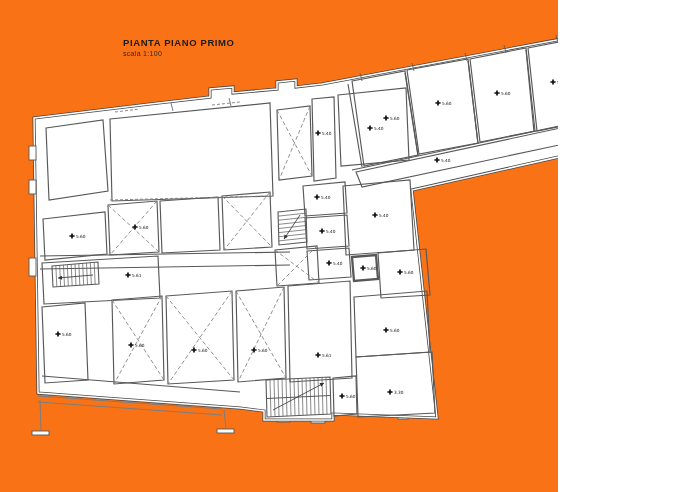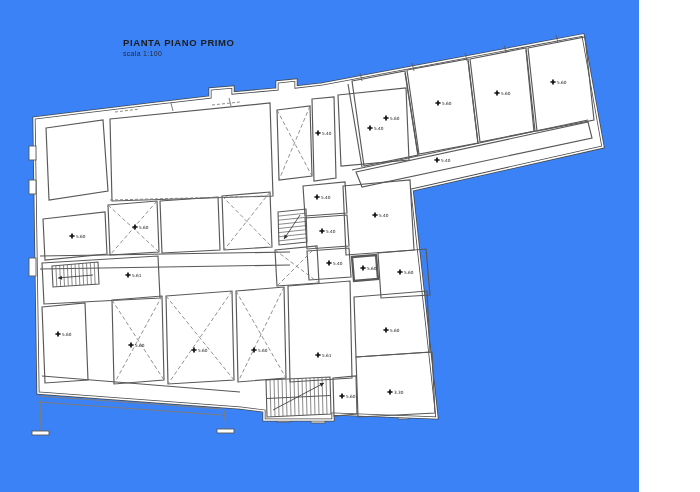--- a/index.html
+++ b/index.html
@@ -1,16 +1,16 @@
 <!DOCTYPE html>
 <html><head>
 <meta charset="utf-8">
 <style>
   html,body{margin:0;padding:0;background:#ffffff;}
-  .canvas{position:relative;width:639px;height:492px;background:#3b82f6;overflow:hidden;
+  .canvas{position:relative;width:558px;height:492px;background:#f97316;overflow:hidden;
           font-family:"Liberation Sans",sans-serif;}
   .title{position:absolute;left:123px;top:37px;font-size:9.5px;font-weight:bold;
          letter-spacing:.6px;color:#1c1c1c;}
   .scale{position:absolute;left:123px;top:50px;font-size:7px;letter-spacing:.3px;color:#2a2a2a;}
   svg{position:absolute;left:0;top:0;}
   text.lbl{font-family:"DejaVu Sans",sans-serif;font-size:4.3px;fill:#161616;}
 </style>
 </head>
 <body>
 

